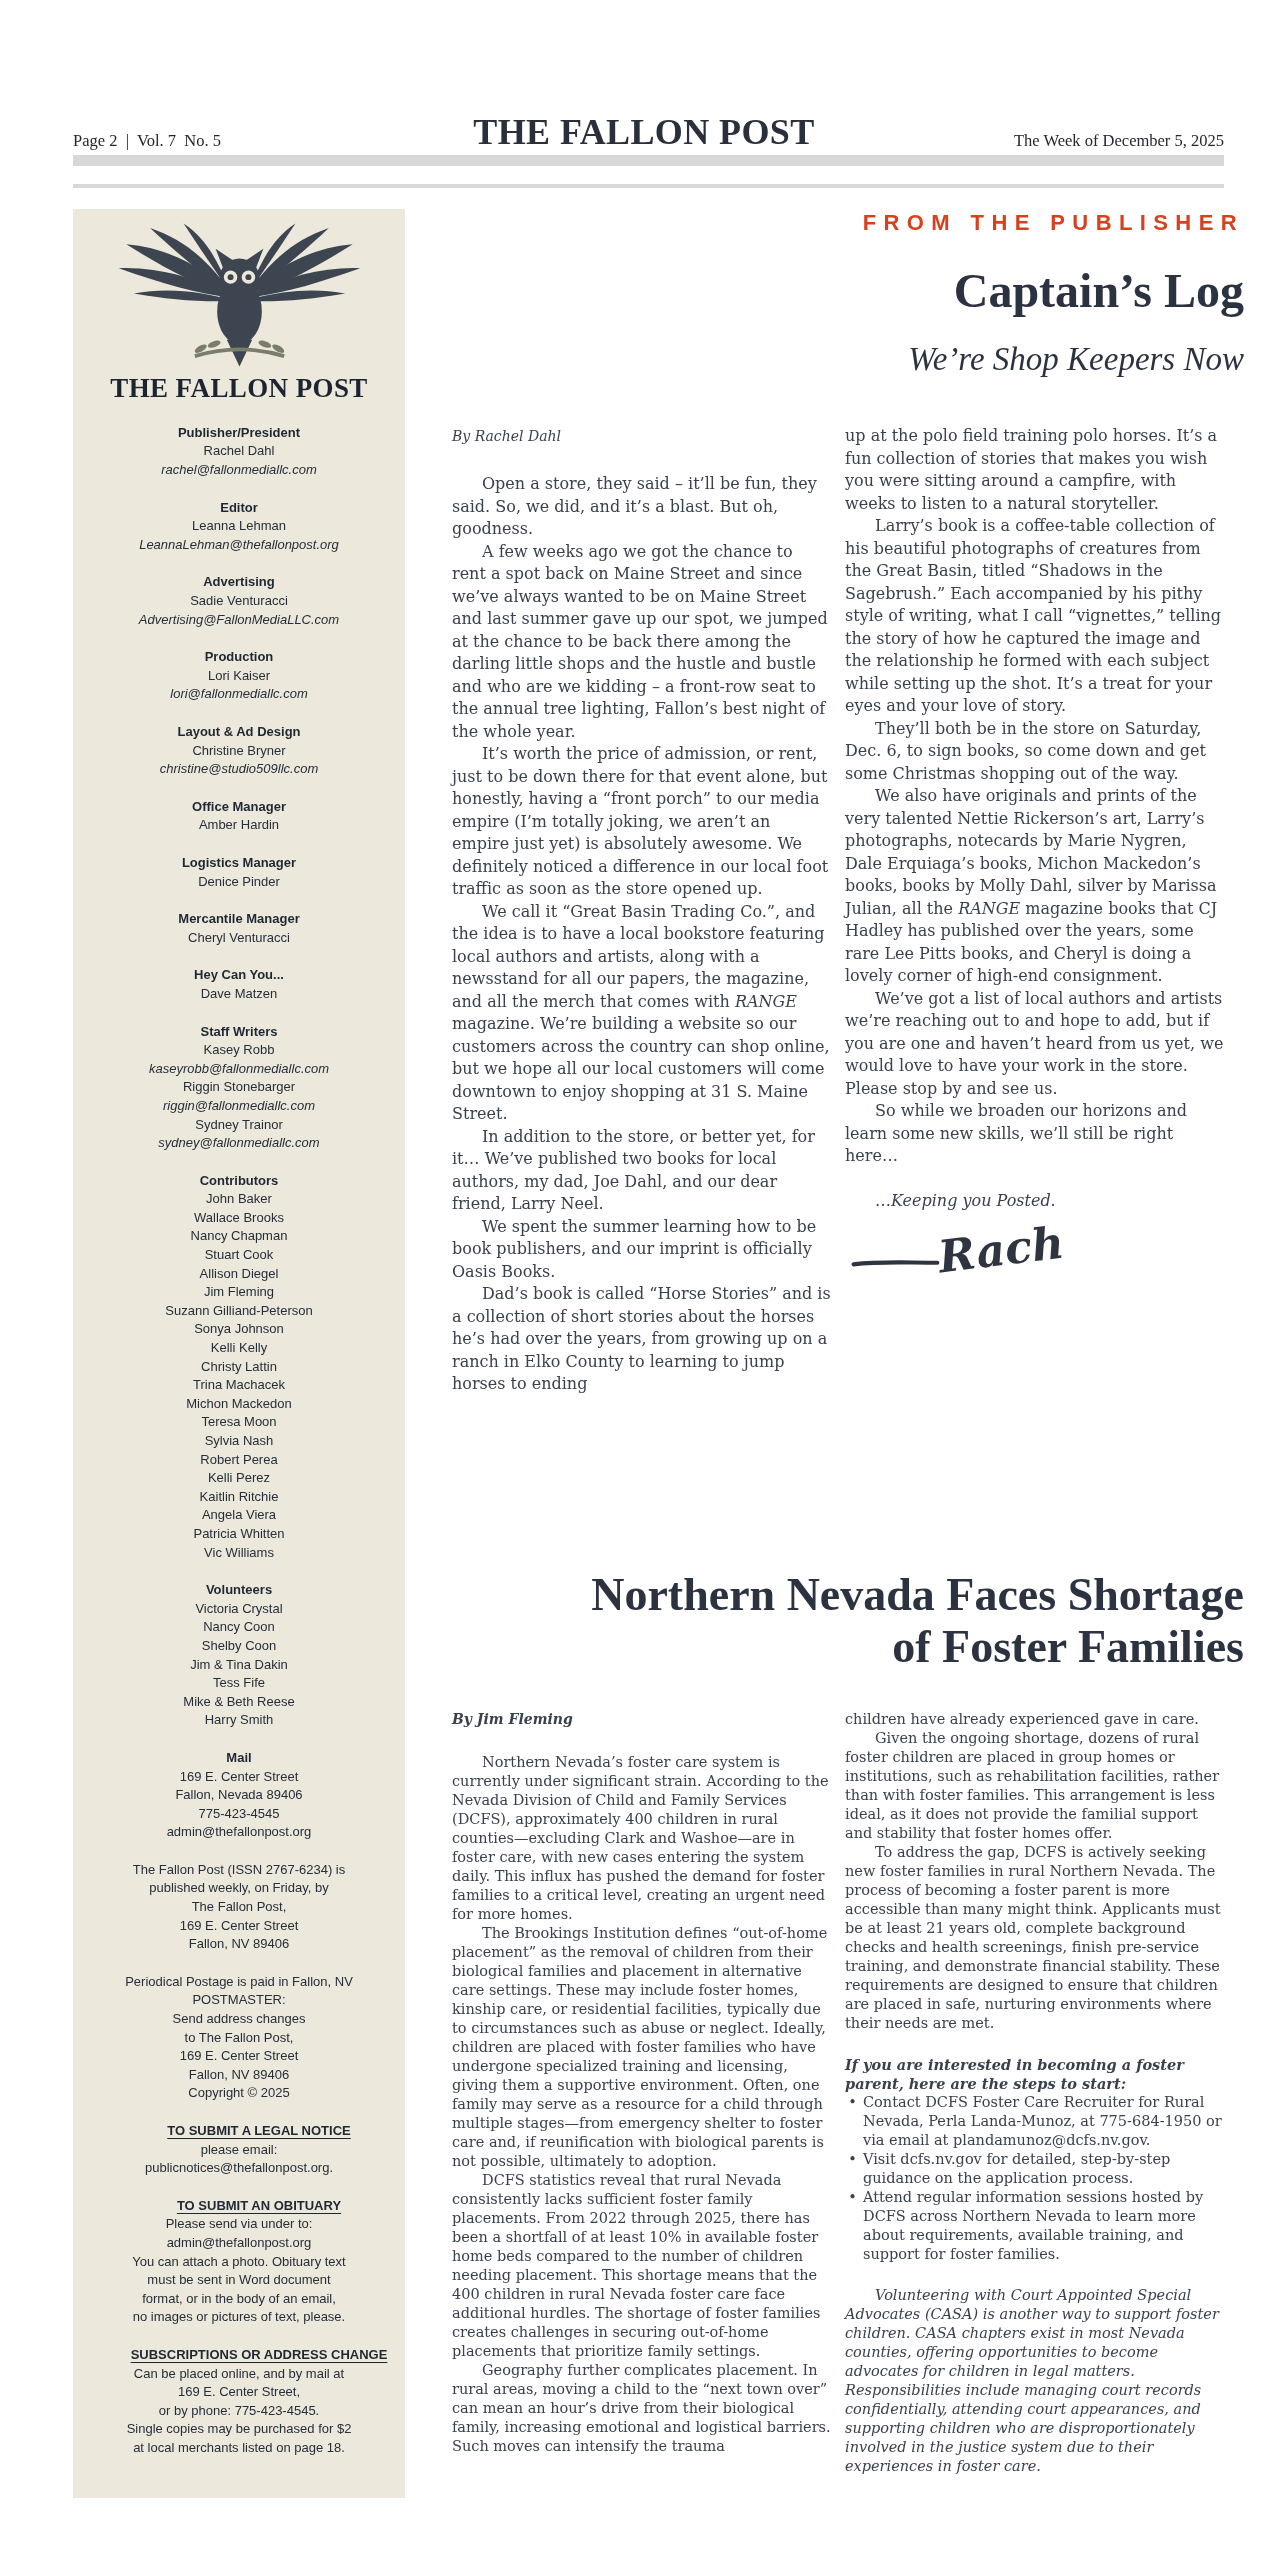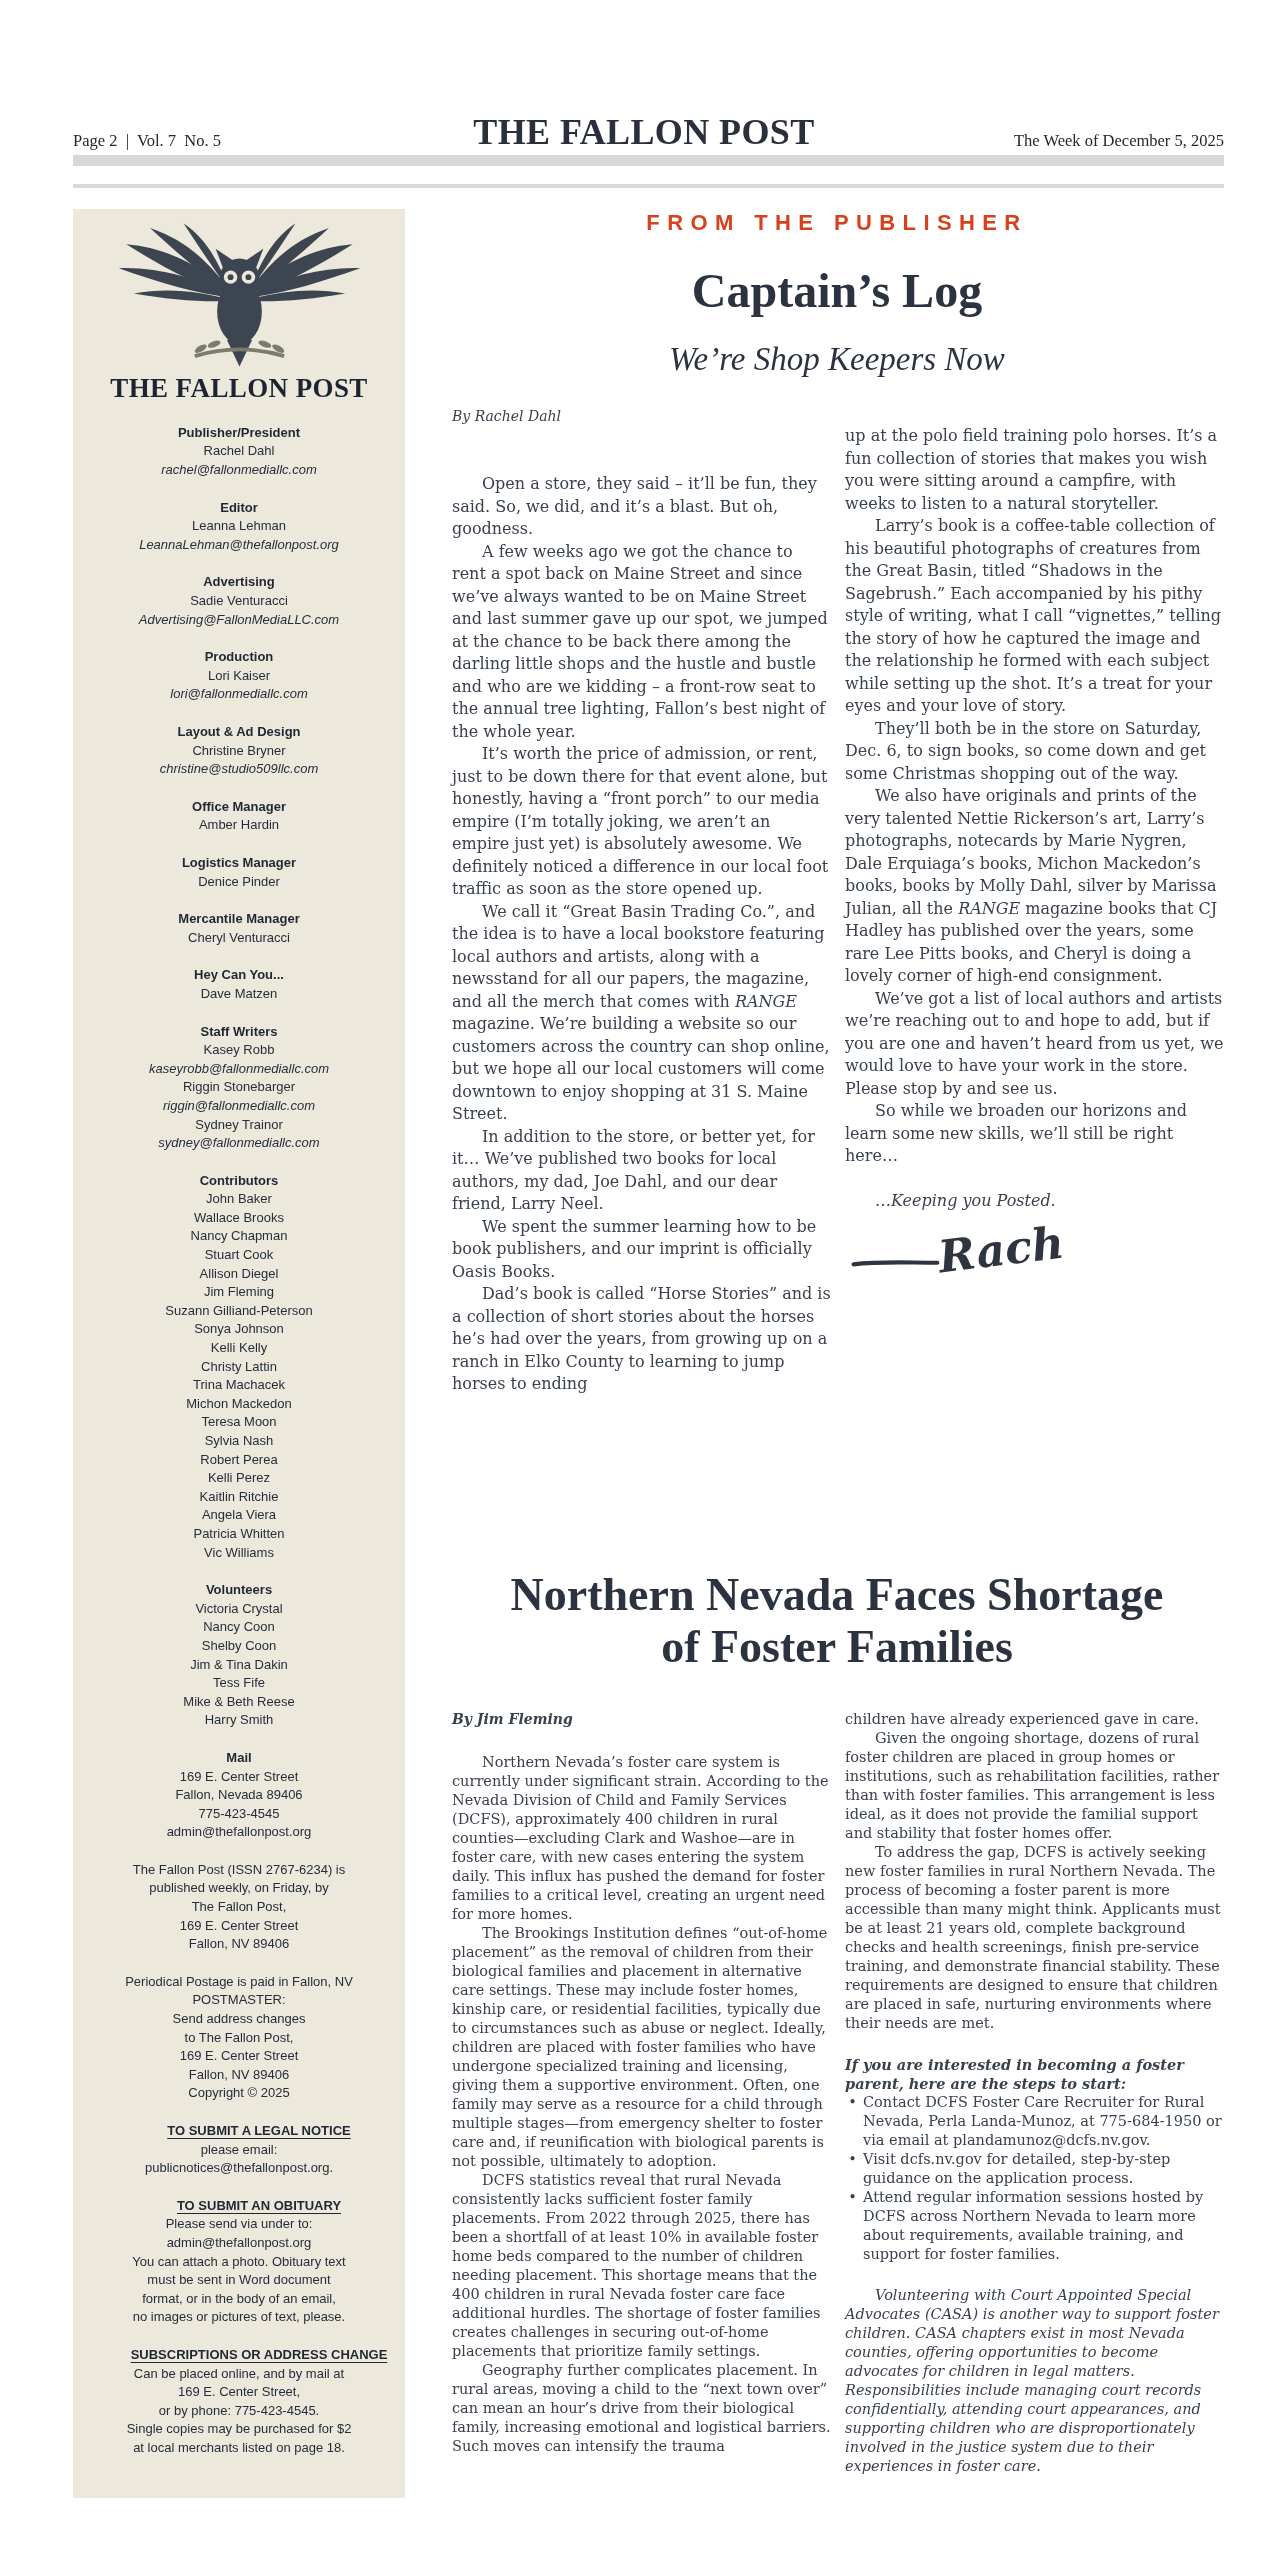--- a/index.html
+++ b/index.html
@@ -20,35 +20,35 @@
   .owl { display:block; margin:0 auto; }
   .sb-title { margin-top:1.7px; font:700 27px "Liberation Serif", serif; letter-spacing:0.4px; color:#1c2431; }
   .sb-blocks { margin-top:20px; font:13px/18.6px "Liberation Sans", sans-serif; }
   .sb-blocks section { margin-bottom:19px; }
   .sb-blocks h3 { font:700 13px/18.6px "Liberation Sans", sans-serif; color:#1f2733; }
   .sb-blocks h3.u { text-decoration:underline; text-underline-offset:2.5px;padding-left:40px; }
   .ml { color:#262e3a; }
   .ml.it { font-style:italic; }
 
   
-  .center-block { position:absolute; left:430px; width:814px; text-align:center; }
+  .center-block { position:absolute; left:430px; width:814px; text-align:right; }
   .byline { position:absolute; font:italic 14px "DejaVu Serif", serif; color:#39414d; }
   .col { position:absolute; width:379px; color:#39414d; text-align:left; }
   .para { margin:0; text-indent:30px; }
   .para.ni { text-indent:0; }
   .para.gap { margin-top:22px;font-style:italic; }
   .para.lead { font-weight:700; }
   .para.bullet { text-indent:0; padding-left:18px; position:relative; }
   .para.bullet::before { content:"\2022"; position:absolute; left:3.3px; }
 
   
   .kicker   { top:210px; font:700 22px "Liberation Sans", sans-serif; letter-spacing:7.4px; color:#d8411d; }
   .a1-title { top:263px; font:700 48px "Liberation Serif", serif; color:#2c3340; }
   .a1-sub   { top:341px; font:italic 400 33px "Liberation Serif", serif; color:#2c3340; }
-  .a1-byline { left:452px; top:408px; }
+  .a1-byline { left:452px; top:428px; }
   .body1 { font:16px/22.5px "DejaVu Serif", serif; }
   #cl-left  { left:452px;  top:473px; }
   #cl-right { left:845px; top:425px; }
   .signature { margin-top:8.3px; margin-left:3.3px; }
 
   
   .a2-title { top:1569px; font:700 46px/1.12 "Liberation Serif", serif; color:#2c3340; }
   .a2-byline { left:452px; top:1711px;font-weight:bold; }
   .body2 { font:14.5px/19px "DejaVu Serif", serif; }
   #fa-left  { left:452px;  top:1753px; }

